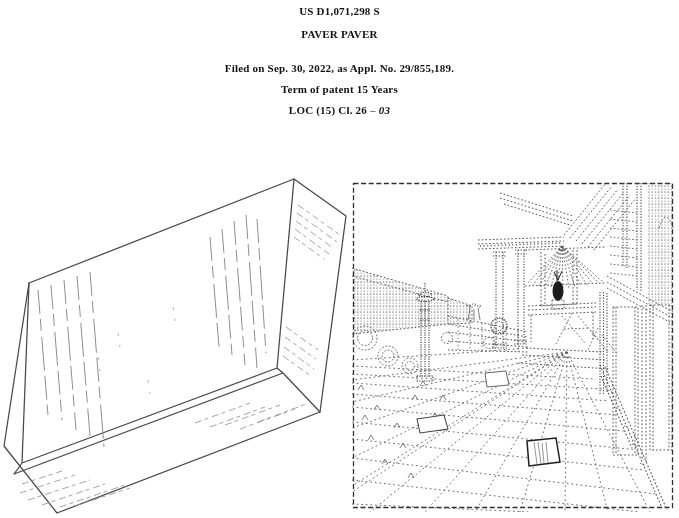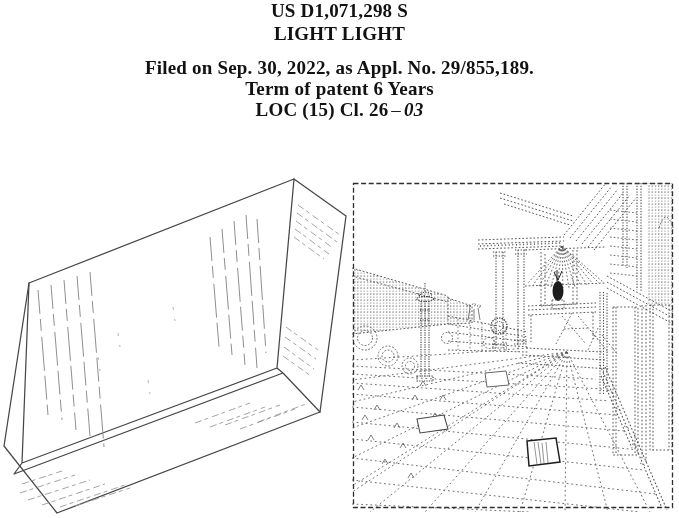--- a/index.html
+++ b/index.html
@@ -12,21 +12,21 @@
     font-family:"Liberation Serif", serif;
   }
   .hdr{
     position:absolute;left:0;right:0;top:0;
     text-align:center;
     color:#121212;
   }
   .hline{
     position:absolute;left:0;right:0;
     font-weight:bold;
-    font-size:19px;
+    font-size:11px;
     line-height:16px;
     letter-spacing:.2px;
     white-space:nowrap;
     font-family:Liberation Serif, serif;
   }
   .l1{top:3px;}
   .l2{top:26px;}
   .l3{top:60px;}
   .l4{top:81px;}
   .l5{top:102px;text-align:center;}
@@ -36,23 +36,23 @@
   .fig1{left:0;top:175px;width:350px;height:340px;}
   .fig2{left:350px;top:180px;width:326px;height:332px;}
 </style>
 </head>
 <body>
 
 <div class="page">
 
   <div class="hdr">
     <div class="hline l1">US D1,071,298 S</div>
-    <div class="hline l2">LIGHT LIGHT</div>
+    <div class="hline l2">PAVER PAVER</div>
     <div class="hline l3">Filed on Sep. 30, 2022, as Appl. No. 29/855,189.</div>
-    <div class="hline l4">Term of patent 6 Years</div>
+    <div class="hline l4">Term of patent 15 Years</div>
     <div class="hline l5"><span>LOC (15) Cl. 26</span><span class="loc-dash">–</span><span class="loc-ital">03</span></div>
   </div>
 
   <svg class="fig fig1" viewBox="0 0 350 340" width="350" height="340" xmlns="http://www.w3.org/2000/svg">
     <g fill="none" stroke="#474747" stroke-width="1.25" stroke-linejoin="round" stroke-linecap="round">
       <path fill="#ffffff" d="M29,108 L294,4 L346,41 L320,237 L57,338 L4,271 Z"></path>
       <path d="M294,4 L277,193 M29,108 L22,288 M22,288 L277,193 M277,193 L283,198 M22,288 L14,299 M14,299 L283,198 M283,198 L320,237"></path>
     </g>
 
     <g fill="none" stroke="#8f8f8f" stroke-width="1" stroke-dasharray="24,5,12,6,34,5">

